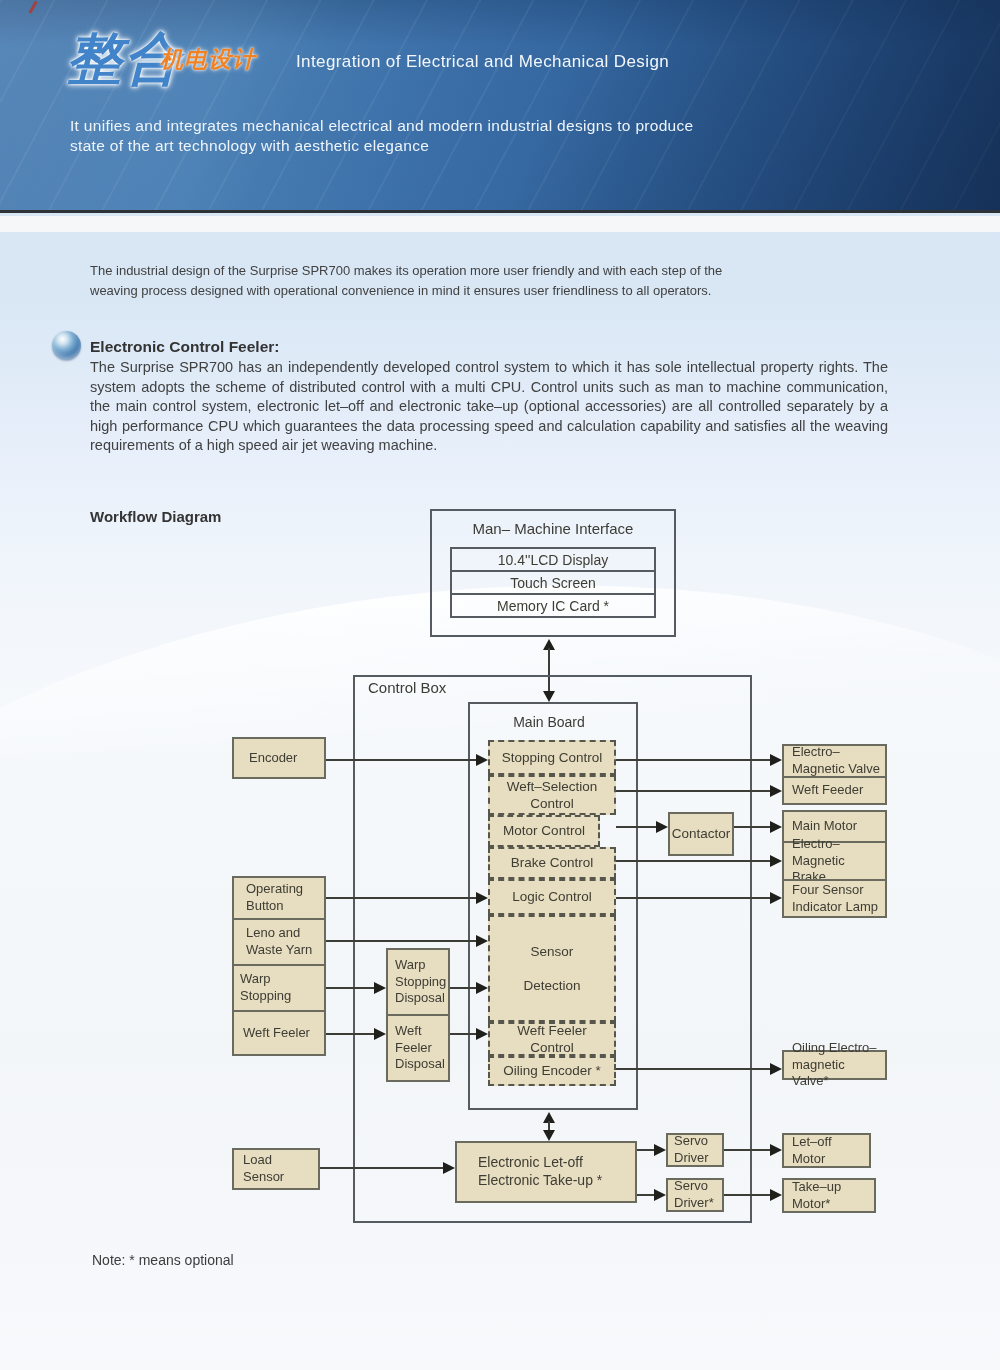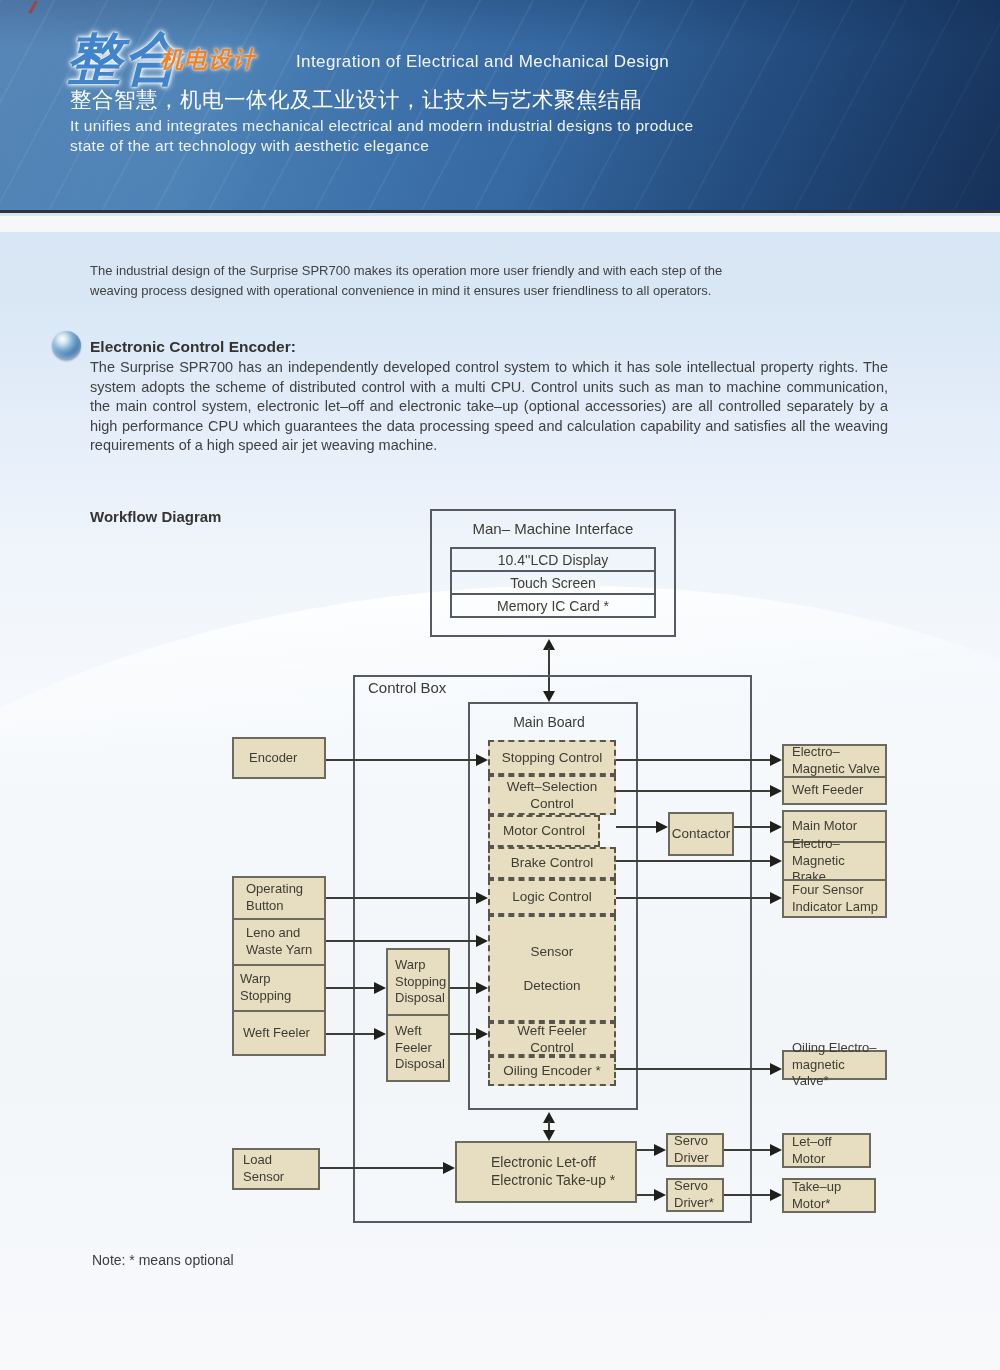--- a/index.html
+++ b/index.html
@@ -67,30 +67,29 @@
 <div class="page">
 
   <div class="header">
     <div class="streaks"></div>
     <div class="shade"></div>
   </div>
   <div class="scan-mark"></div>
   <div class="brand-cn">整合</div>
   <div class="brand-cn2">机电设计</div>
   <div class="title-en">Integration of Electrical and Mechanical Design</div>
-  <div class="tagline-cn">整合智慧，机电一体化及工业设计，让技术与艺术聚焦结晶</div>
   <div class="tagline-en">It unifies and integrates mechanical electrical and modern industrial designs to produce
 state of  the art technology with  aesthetic elegance</div>
   <div class="white-strip"></div>
   <div class="swoosh"></div>
 
   <div class="intro">The industrial design of the Surprise SPR700  makes its operation more user friendly and with each step of the
 weaving process designed with operational convenience in mind it ensures user friendliness to all operators.</div>
   <div class="sphere-icon"></div>
-  <div class="section-heading">Electronic Control Encoder:</div>
+  <div class="section-heading">Electronic Control Feeler:</div>
   <div class="section-body">The Surprise SPR700 has an independently developed control system to which it has sole intellectual property rights. The system adopts the scheme of distributed control with a multi CPU. Control units such as man to machine communication, the main control system, electronic let–off and electronic take–up (optional accessories) are all controlled separately by a high performance CPU which guarantees the data processing speed and calculation capability and satisfies all the weaving requirements of a high speed air jet weaving machine.</div>
   <div class="workflow-title">Workflow Diagram</div>
 
   <div class="frame" style="left:430px;top:509px;width:246px;height:128px"></div>
   <div class="diagram-label" style="left:440px;top:520px;width:226px;text-align:center">Man– Machine Interface</div>
   <div class="frame" style="left:450px;top:547px;width:206px;height:25px;display:flex;align-items:center;justify-content:center;font-size:14px;color:#3e3d33">10.4''LCD Display</div>
   <div class="frame" style="left:450px;top:570px;width:206px;height:25px;display:flex;align-items:center;justify-content:center;font-size:14px;color:#3e3d33">Touch Screen</div>
   <div class="frame" style="left:450px;top:593px;width:206px;height:25px;display:flex;align-items:center;justify-content:center;font-size:14px;color:#3e3d33">Memory IC Card *</div>
 
   <div class="tu" style="left:543px;top:639px"></div>
@@ -140,21 +139,21 @@
   <div class="box" style="left:782px;top:841px;width:105px;height:40px">Electro–
 Magnetic Brake</div>
   <div class="box" style="left:782px;top:879px;width:105px;height:39px">Four Sensor
 Indicator Lamp</div>
   <div class="box" style="left:782px;top:1050px;width:105px;height:30px">Oiling Electro–
 magnetic Valve*</div>
   <div class="box" style="left:782px;top:1133px;width:89px;height:35px">Let–off Motor</div>
   <div class="box" style="left:782px;top:1178px;width:94px;height:35px">Take–up
 Motor*</div>
 
-  <div class="box" style="left:455px;top:1141px;width:182px;height:62px;font-size:14px;padding-left:34px">Electronic Let-off
+  <div class="box" style="left:455px;top:1141px;width:182px;height:62px;font-size:14px;padding-left:21px">Electronic Let-off
 Electronic Take-up *</div>
   <div class="box" style="left:666px;top:1133px;width:58px;height:34px;padding-left:6px">Servo
 Driver</div>
   <div class="box" style="left:666px;top:1178px;width:58px;height:34px;padding-left:6px">Servo
 Driver*</div>
 
   <div class="tu" style="left:543px;top:1112px"></div>
   <div class="vline" style="left:548px;top:1121px;height:11px"></div>
   <div class="td" style="left:543px;top:1130px"></div>
 

